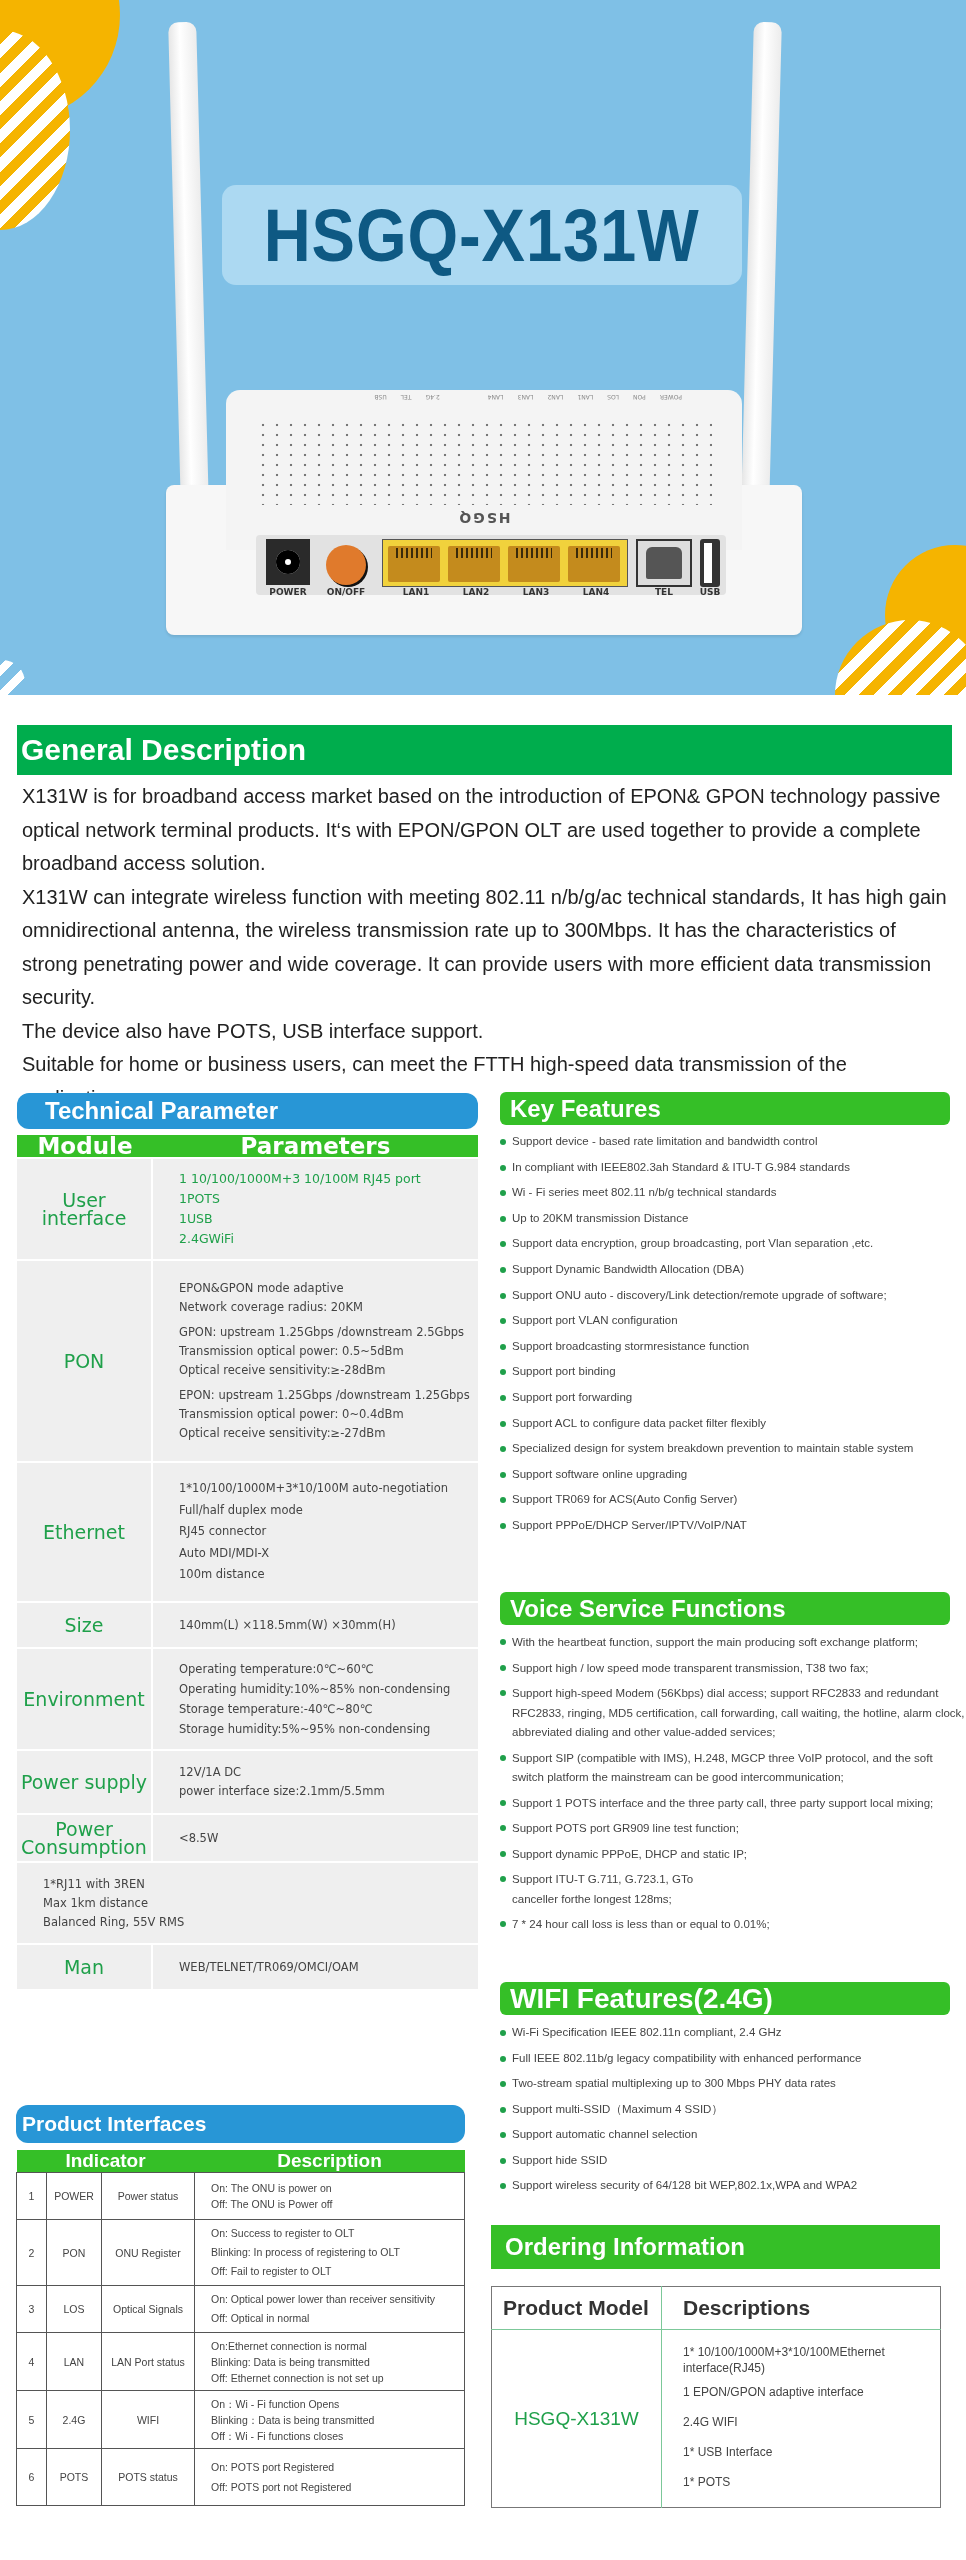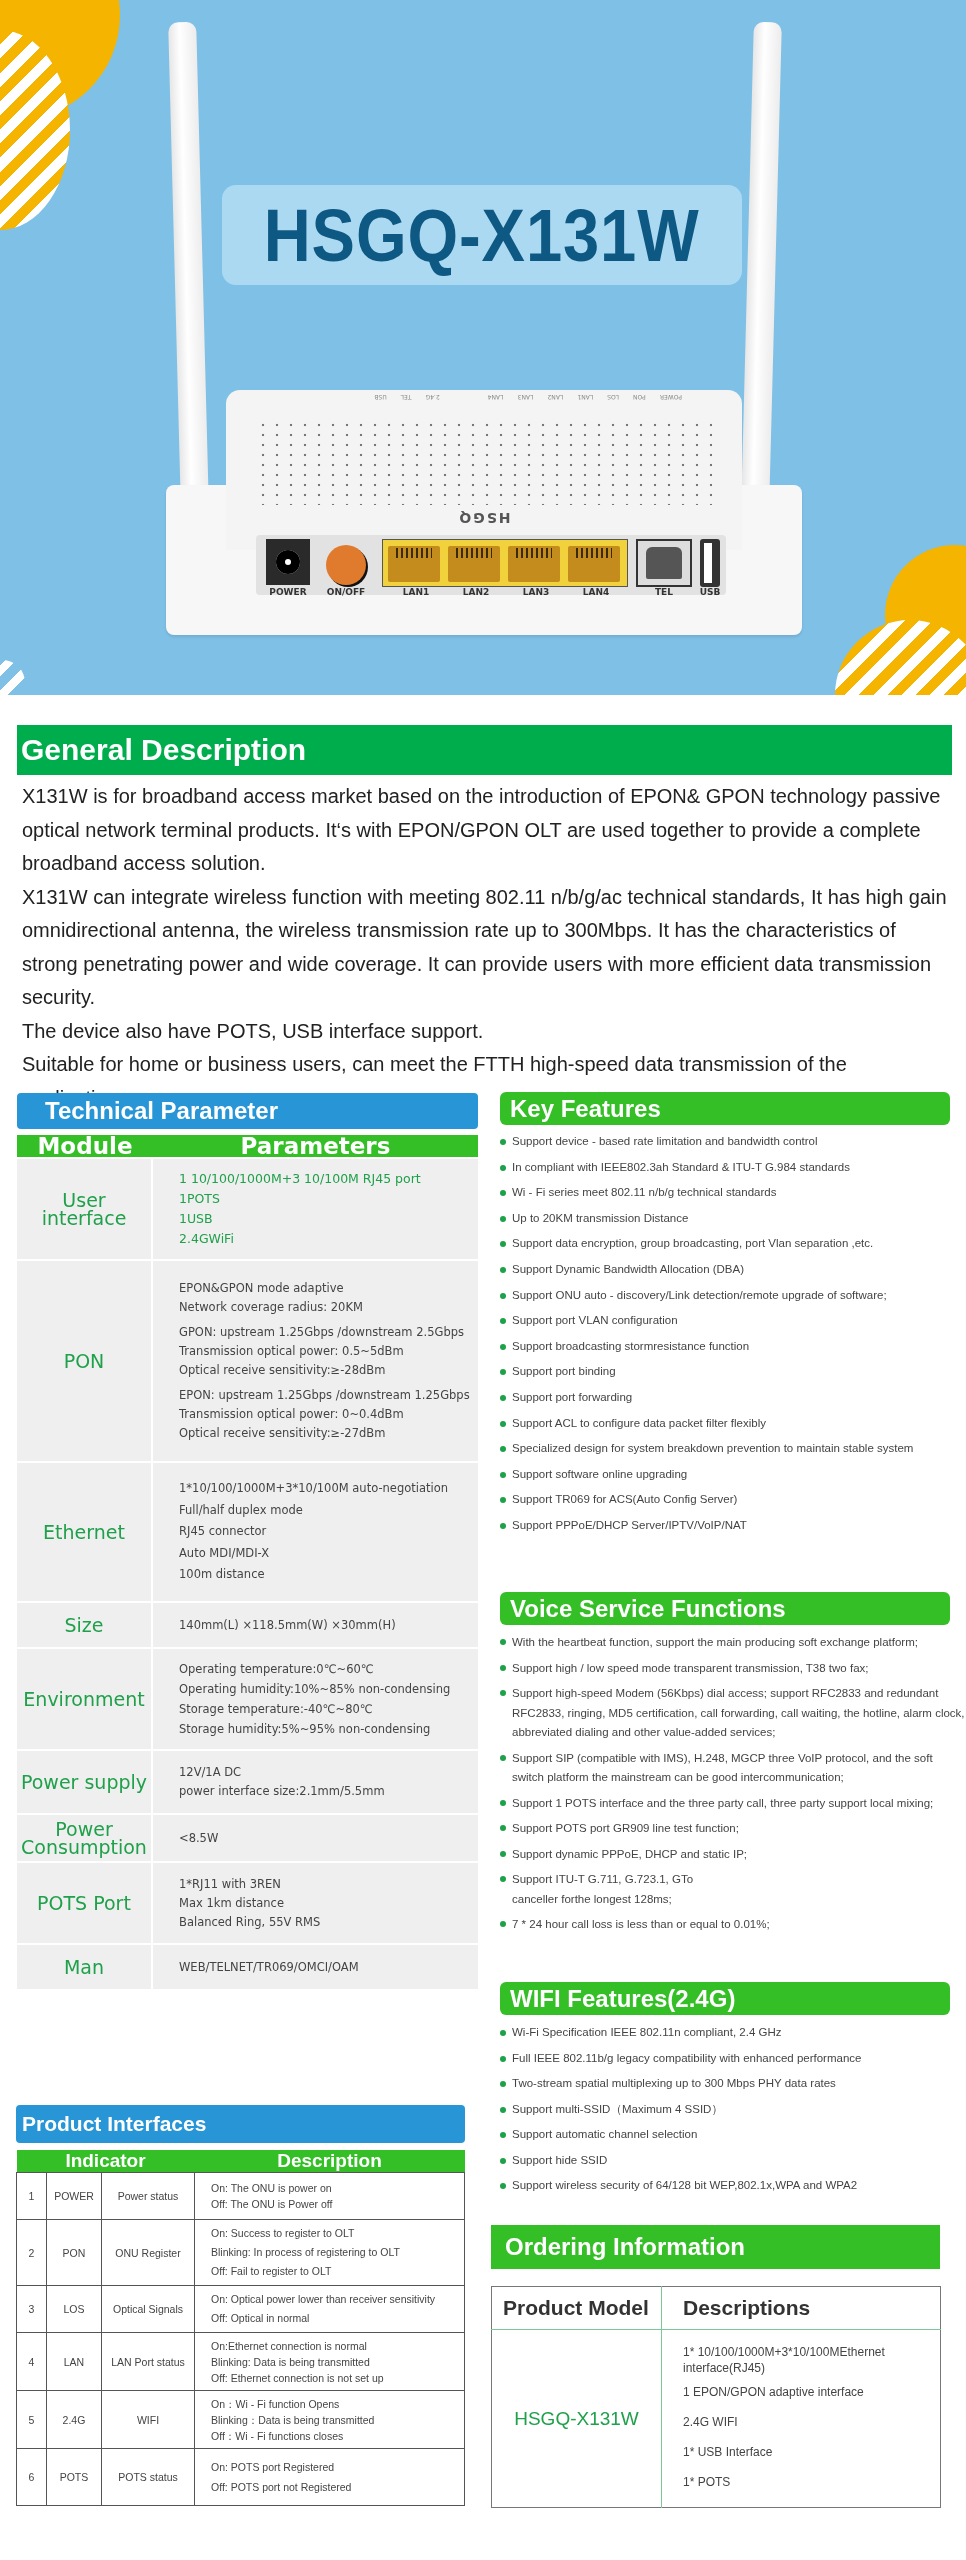--- a/index.html
+++ b/index.html
@@ -28,21 +28,21 @@
   .lan-jack { position: absolute; top: 6px; width: 52px; height: 36px; background: #c48b1d; border-radius: 2px; }
   .lan-jack::before { content: ""; position: absolute; left: 8px; top: 2px; width: 36px; height: 10px; background: repeating-linear-gradient(90deg, #3a2a0a 0 2px, transparent 2px 5px); }
   .tel-jack { left: 380px; top: 4px; width: 56px; height: 48px; background: #ddd; border: 2px solid #333; }
   .tel-jack::after { content: ""; position: absolute; left: 8px; top: 6px; width: 36px; height: 32px; background: #555; border-radius: 6px 6px 2px 2px; }
   .usb-jack { left: 444px; top: 4px; width: 20px; height: 48px; background: #333; border-radius: 3px; }
   .usb-jack::after { content: ""; position: absolute; left: 4px; top: 4px; width: 8px; height: 40px; background: #fff; }
 
   
   .bar-green { background: #00ad4d; color: #fff; text-align: right; }
   .bar-lime { background: #35bf27; color: #fff; border-radius: 6px; }
-  .bar-blue { background: #2896d6; color: #fff; border-radius: 4px; }
+  .bar-blue { background: #2896d6; color: #fff; border-radius: 12px; }
   .section-head { position: absolute; display: flex; align-items: center; font-weight: bold; font-family: "Liberation Sans", sans-serif; }
 
   
   .gen-head { left: 17px; top: 725px; width: 935px; height: 50px; padding-left: 4px; font-size: 30px; }
   .gen-body { position: absolute; left: 22px; top: 780px; width: 930px; font-size: 20px; line-height: 33.5px; color: #222; font-family: "Liberation Sans", sans-serif; }
 
   
   .tech-head { left: 17px; top: 1093px; width: 461px; height: 36px; padding-left: 28px; font-size: 24px; }
   .tech-table { position: absolute; left: 17px; top: 1135px; width: 461px; }
   .tt-header { display: flex; height: 22px; background: #35bf27; color: #fff; font-weight: bold; font-size: 23px; align-items: center; }
@@ -57,21 +57,21 @@
   
   .feat-head { left: 500px; top: 1092px; width: 450px; height: 33px; padding-left: 10px; font-size: 24px; }
   .bullets { position: absolute; left: 498px; width: 468px; list-style: none; font-size: 11.5px; color: #444; font-family: "Liberation Sans", sans-serif; }
   .bullets li { position: relative; padding-left: 14px; }
   .bullets li::before { content: ""; position: absolute; left: 2px; top: 6px; width: 6px; height: 6px; border-radius: 50%; background: #1fa04a; }
   .kf-list { top: 1133px; }
   .kf-list li { height: 25.6px; line-height: 16px; }
   .voice-head { left: 500px; top: 1592px; width: 450px; height: 33px; padding-left: 10px; font-size: 24px; }
   .voice-list { top: 1633px; }
   .voice-list li { line-height: 19.5px; margin-bottom: 6px; }
-  .wifi-head { left: 500px; top: 1982px; width: 450px; height: 33px; padding-left: 10px; font-size: 24px; }
+  .wifi-head { left: 500px; top: 1982px; width: 450px; height: 33px; padding-left: 10px; font-size: 28px; }
   .wifi-list { top: 2024px; }
   .wifi-list li { height: 25.5px; line-height: 16px; }
 
   
   .pi-head { left: 16px; top: 2105px; width: 449px; height: 38px; padding-left: 6px; font-size: 21px; }
   .pi-table { position: absolute; left: 16px; top: 2150px; width: 449px; border-collapse: collapse; font-size: 10.5px; color: #444; font-family: "Liberation Sans", sans-serif; }
   .pi-table th { background: #35bf27; color: #fff; font-size: 19px; height: 22px; font-weight: bold; padding: 0; }
   .pi-table td { border: 1px solid #555; text-align: center; vertical-align: middle; padding: 4px 2px; }
   .pi-table td.desc { text-align: left; padding-left: 16px; line-height: 16px; }
 
@@ -222,21 +222,20 @@
   </div>
 
   <div class="tt-row" style="height:46px">
     <div class="tt-module">Power Consumption</div>
     <div class="tt-params">
       <div>&lt;8.5W</div>
     </div>
   </div>
 
   <div class="tt-row" style="height:80px">
-    <div class="tt-module">POTS Port</div>
     <div class="tt-params">
       <div>1*RJ11 with 3REN</div>
       <div>Max 1km distance</div>
       <div>Balanced Ring, 55V RMS</div>
     </div>
   </div>
 
   <div class="tt-row" style="height:44px">
     <div class="tt-module">Man</div>
     <div class="tt-params">

